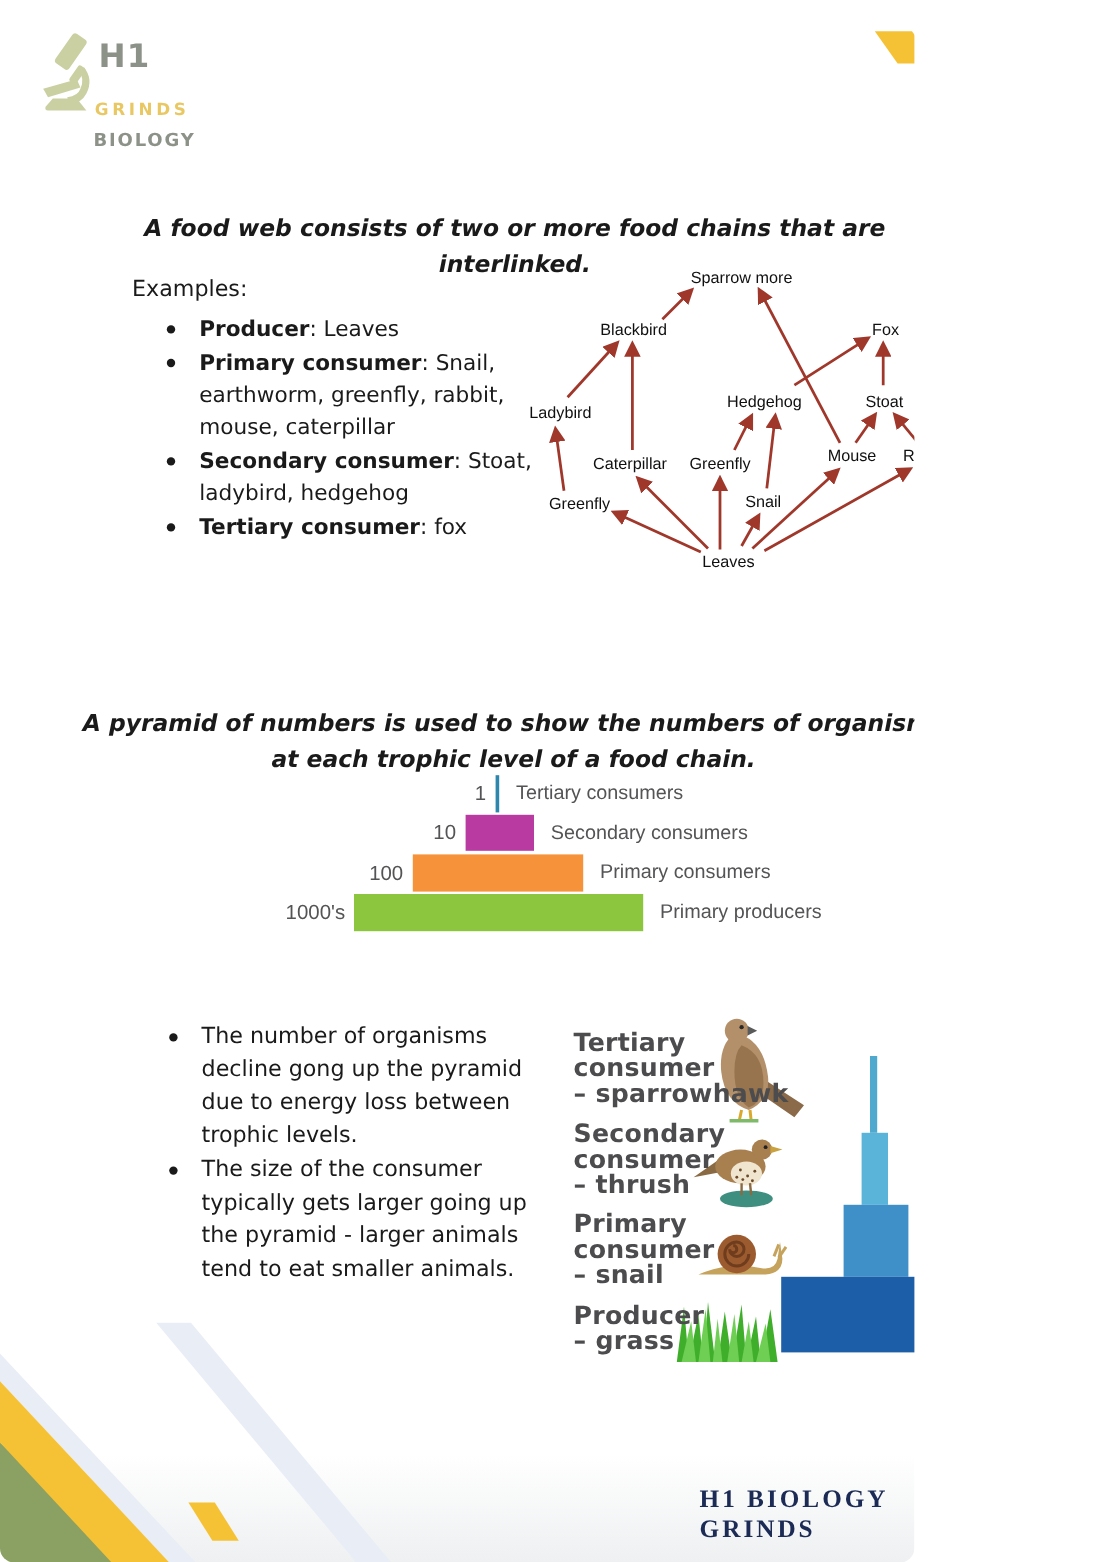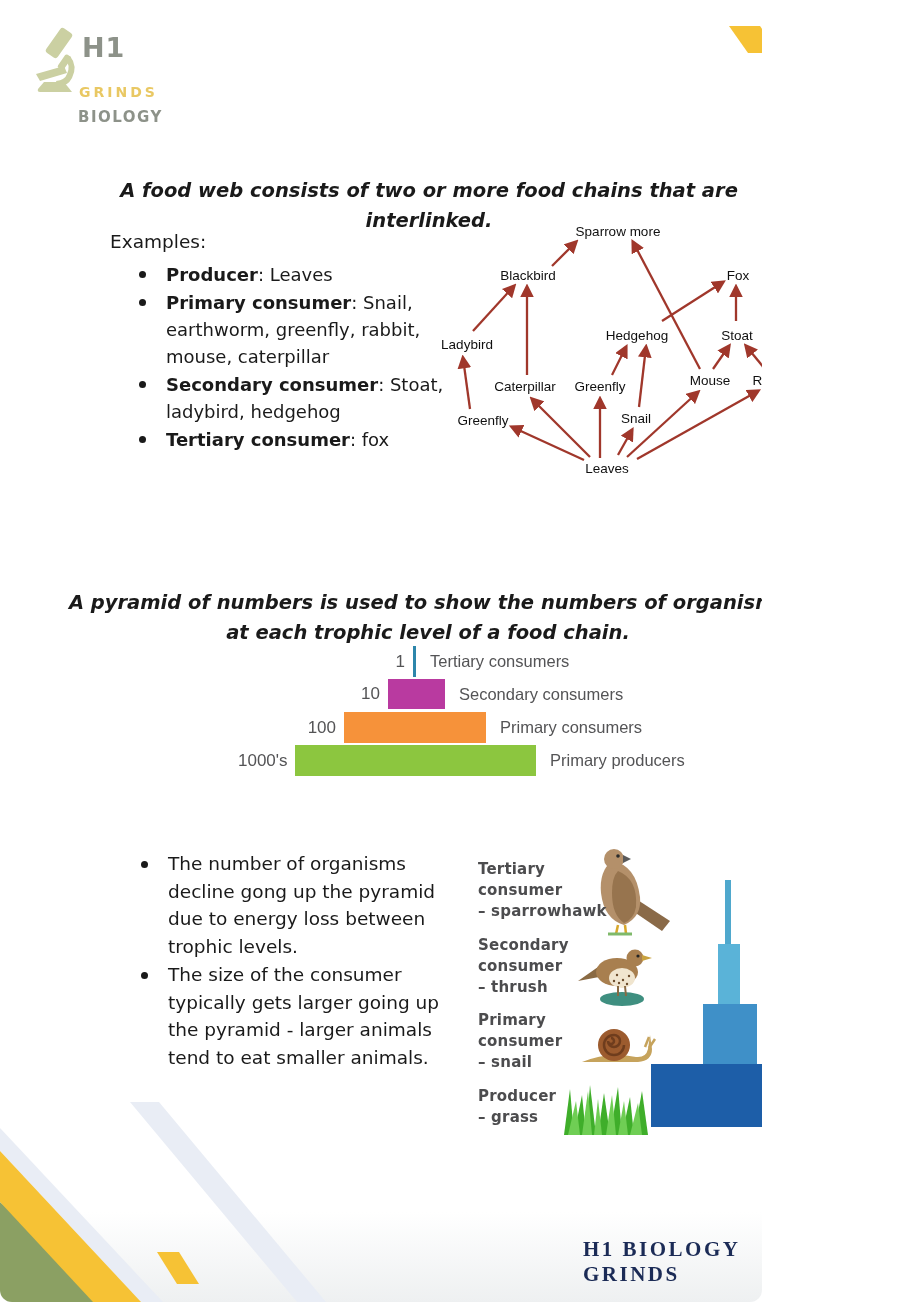--- a/index.html
+++ b/index.html
@@ -38,21 +38,21 @@
   .pyr-bar{position:absolute;}
   .pyr-count{position:absolute;left:0;text-align:right;font-size:17px;color:#545456;}
   .pyr-label{position:absolute;font-size:16.5px;color:#545456;white-space:nowrap;}
   
   .nbullets{position:absolute;left:112px;top:844px;width:360px;font-size:18.5px;line-height:27.5px;z-index:3;}
   .nbullets li{padding-left:56px;}
   .nbullets li .dot{top:11px;}
   .nbullets li + li{margin-top:1px;}
   
   .npf{position:absolute;left:460px;top:845px;width:420px;height:300px;z-index:3;}
-  .npf-label{position:absolute;left:18px;font-weight:bold;font-size:15px;line-height:21px;
+  .npf-label{position:absolute;left:18px;font-weight:bold;font-size:21px;line-height:21px;
              letter-spacing:0.2px;white-space:nowrap;}
   .npf-block{position:absolute;}
   .npf-icon{position:absolute;}
   
   .footer-brand{position:absolute;left:583px;top:1237px;z-index:3;
                 font-family:"Liberation Serif",serif;font-weight:bold;font-size:21px;letter-spacing:2.5px;}
 </style>
 </head>
 <body>
 

